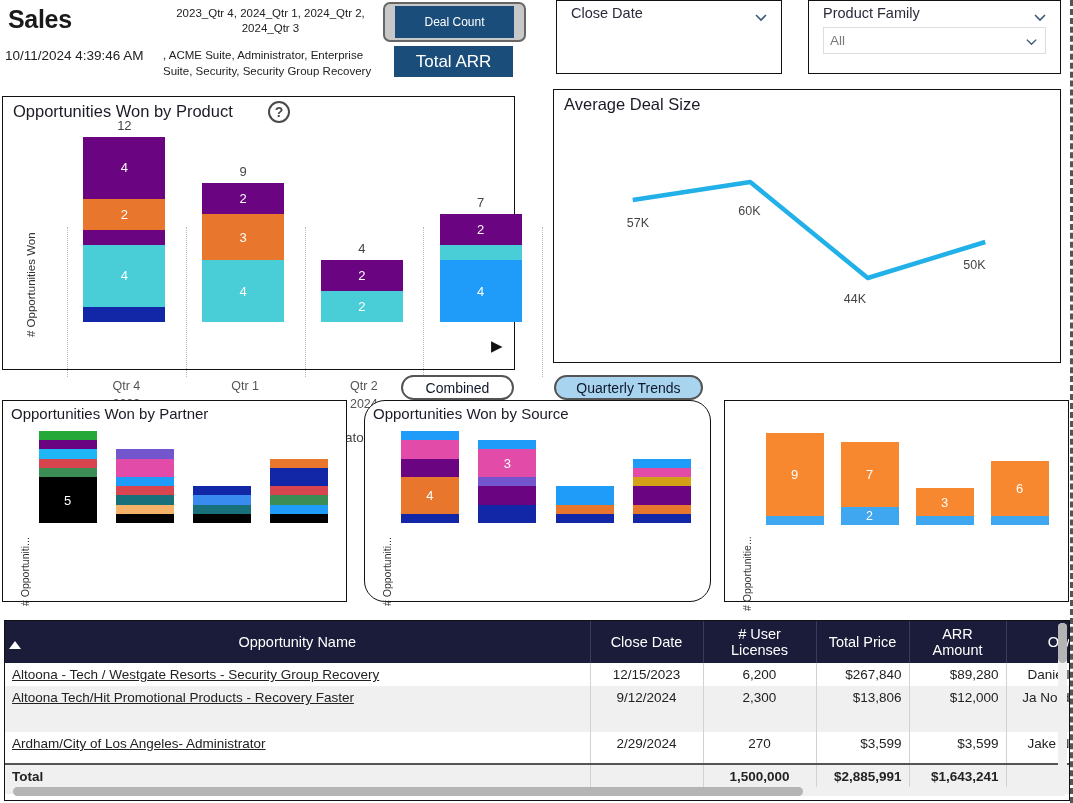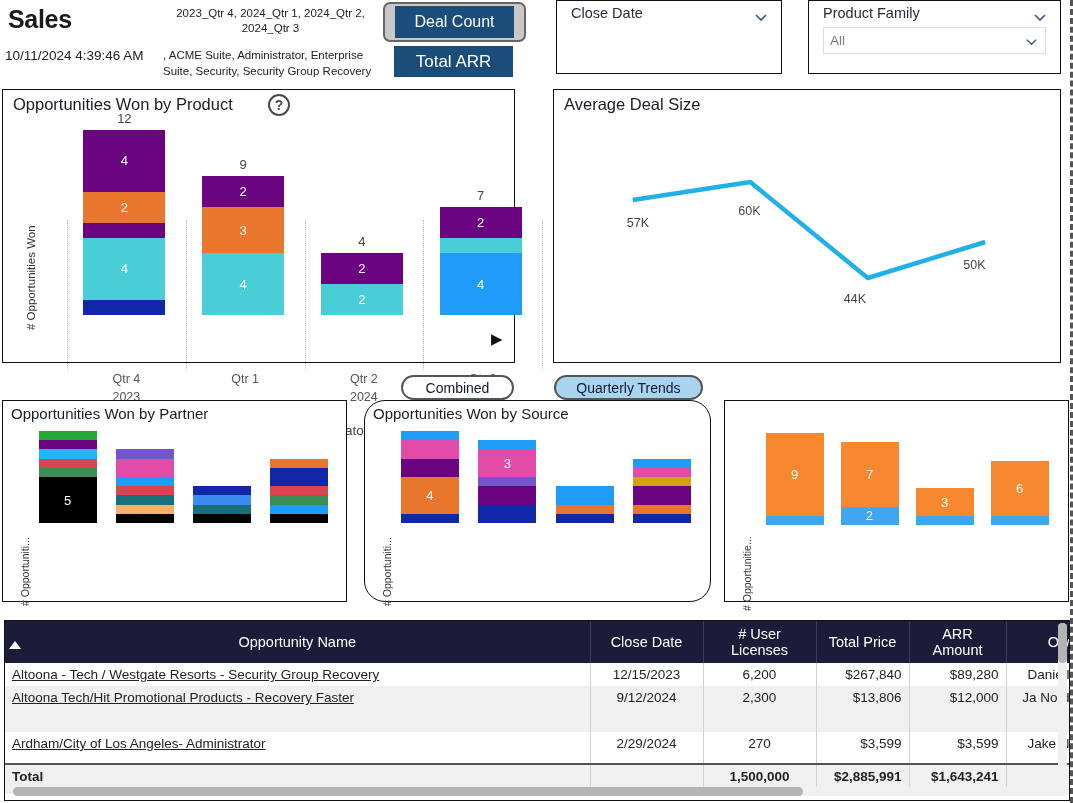--- a/index.html
+++ b/index.html
@@ -37,21 +37,21 @@
   }
 
   .btn-group {
     position: absolute; left: 383px; top: 2px; width: 143px; height: 40px;
     border: 2px solid #666; border-radius: 7px; background: #c8c8c8;
     display: flex; align-items: center; justify-content: center;
   }
   .btn-deal-count {
     width: 119px; height: 32px; background: #1a4d7a; color: #fff;
     display: flex; align-items: center; justify-content: center;
-    font-size: 16px; cursor: pointer;
+    font-size: 12px; cursor: pointer;
   }
   .btn-total-arr {
     position: absolute; left: 394px; top: 46px; width: 119px; height: 31px;
     background: #1a4d7a; color: #fff;
     display: flex; align-items: center; justify-content: center;
     font-size: 17px; cursor: pointer;
   }
 
   
   .slicer {
@@ -215,21 +215,21 @@
       <span>All</span>
       <span class="chev2">
         <svg width="15" height="15" viewBox="0 0 16 16">
             <path d="M3 6 L8 11 L13 6" stroke="#3a5a7a" stroke-width="1.5" fill="none"></path>
           </svg>
       </span>
     </div>
   </div>
 </div>
 
-<div class="card" style="left:2px; top:89px; width:513px; height:274px;">
+<div class="card" style="left:2px; top:96px; width:513px; height:274px;">
   <div class="card-title">Opportunities Won by Product</div>
   <div class="help-icon" style="left:265px; top:4px;">?</div>
   <div class="axis-title" style="left:22px; top:240px; font-size:11.5px;"># Opportunities Won</div>
   <div class="plot" id="plot-product" style="left:28px; top:40px; width:475px; height:185px;">
       <div class="bar-col" style="left: 52.375px; width: 82px; height: 185px;">
         <div class="seg" style="bottom: 0px; height: 15.4167px; background: rgb(18, 38, 168);"></div>
         <div class="seg big" style="bottom: 15.4167px; height: 61.6667px; background: rgb(73, 205, 214);">4</div>
         <div class="seg" style="bottom: 77.0833px; height: 15.4167px; background: rgb(107, 4, 128);"></div>
         <div class="seg big" style="bottom: 92.5px; height: 30.8333px; background: rgb(232, 118, 44);">2</div>
         <div class="seg big" style="bottom: 123.333px; height: 61.6667px; background: rgb(107, 4, 128);">4</div>

